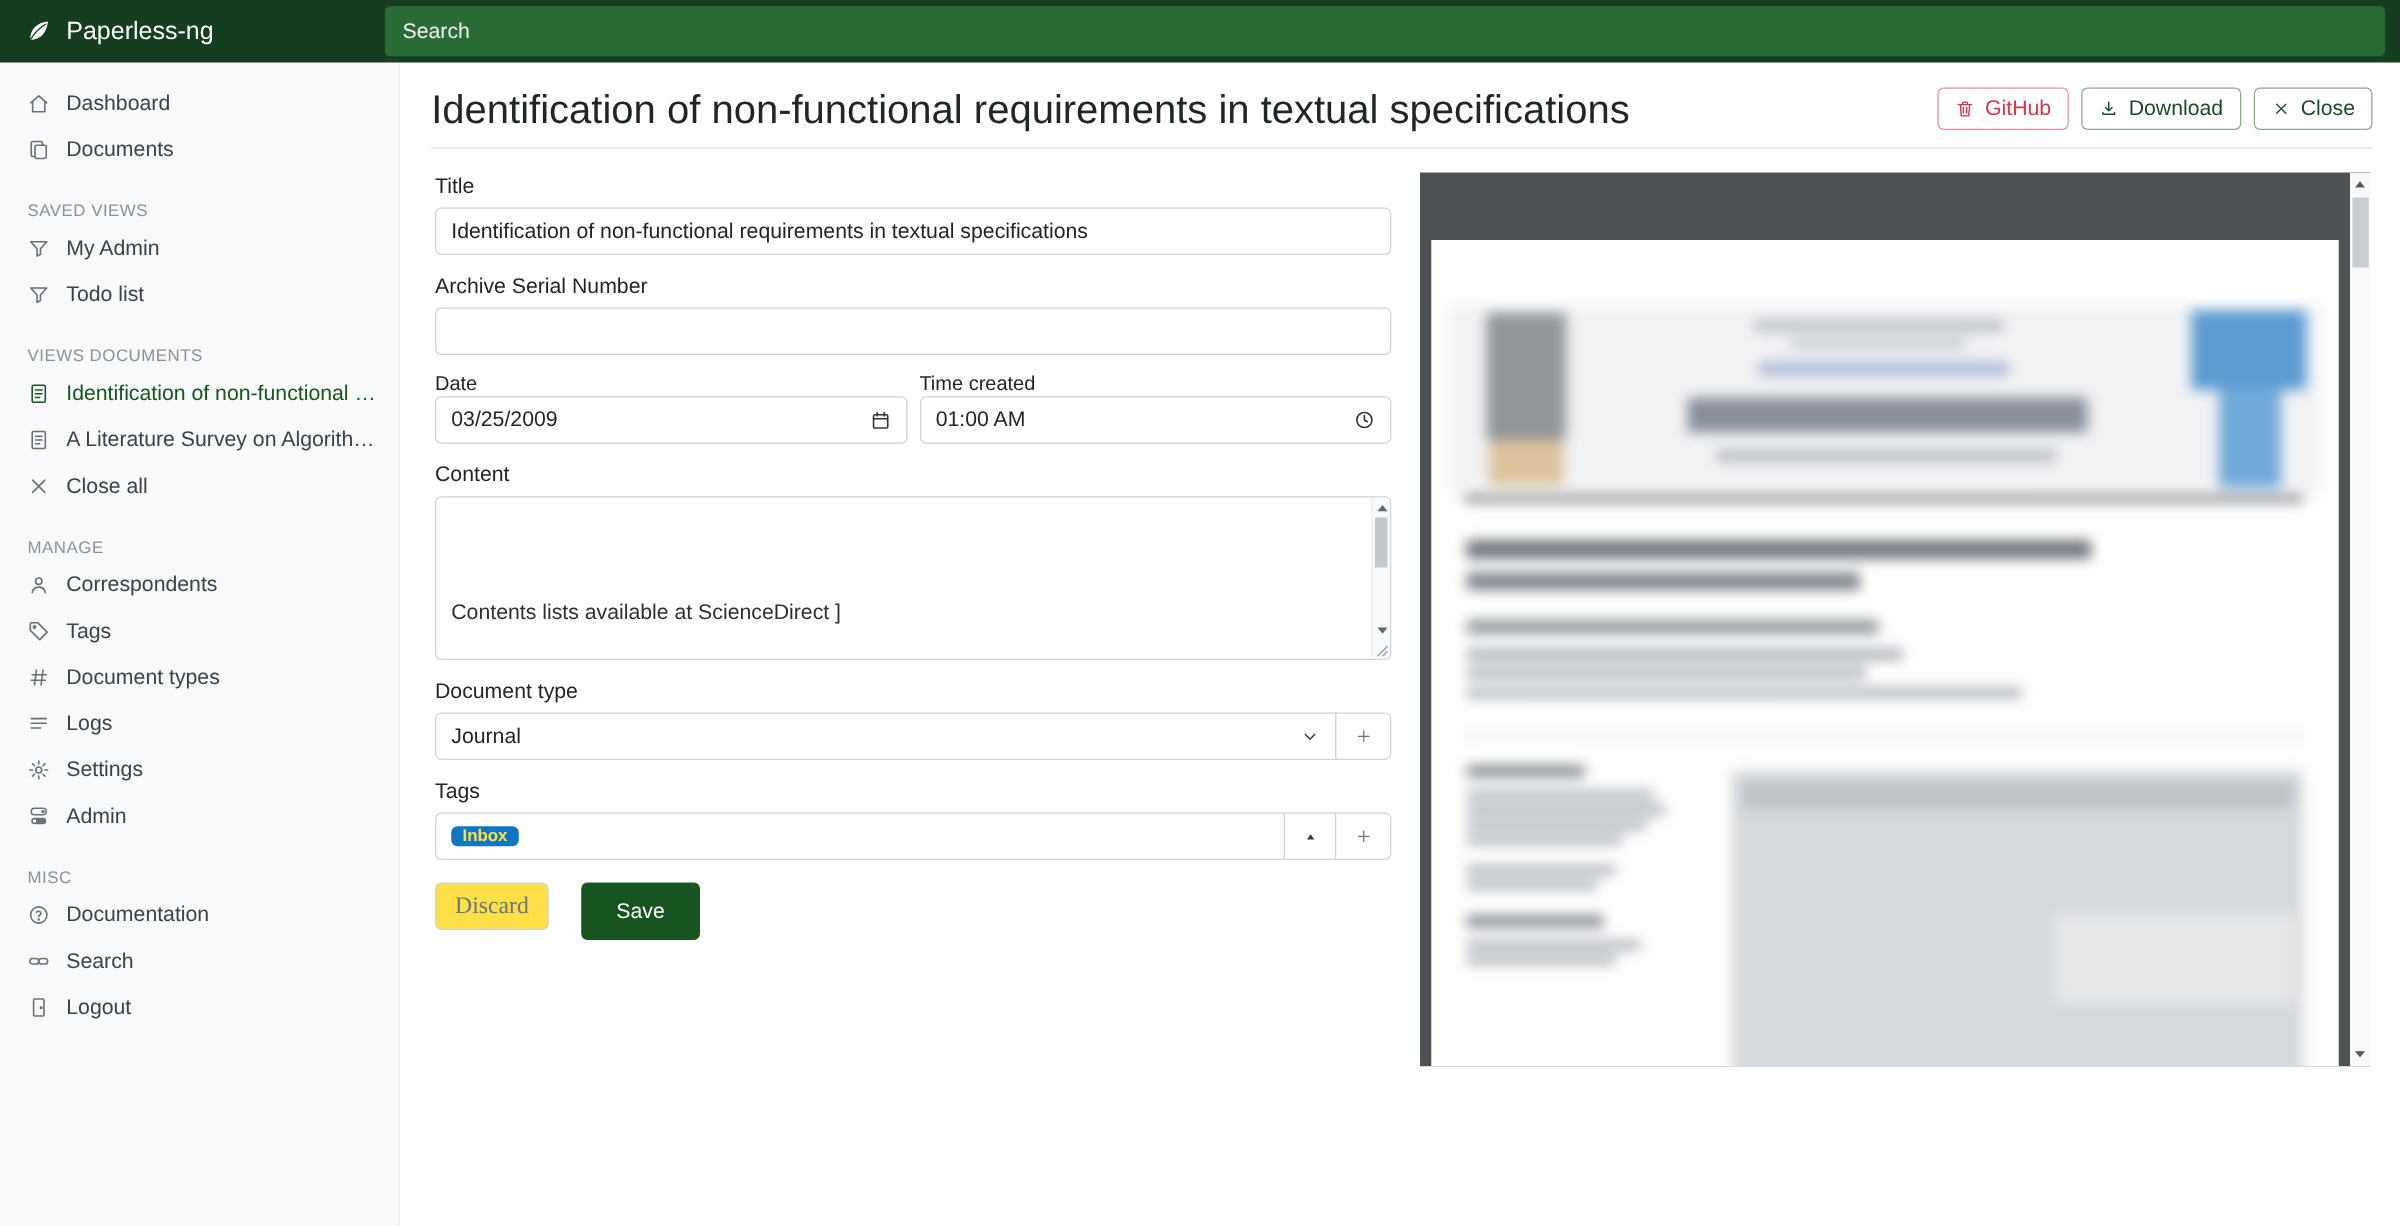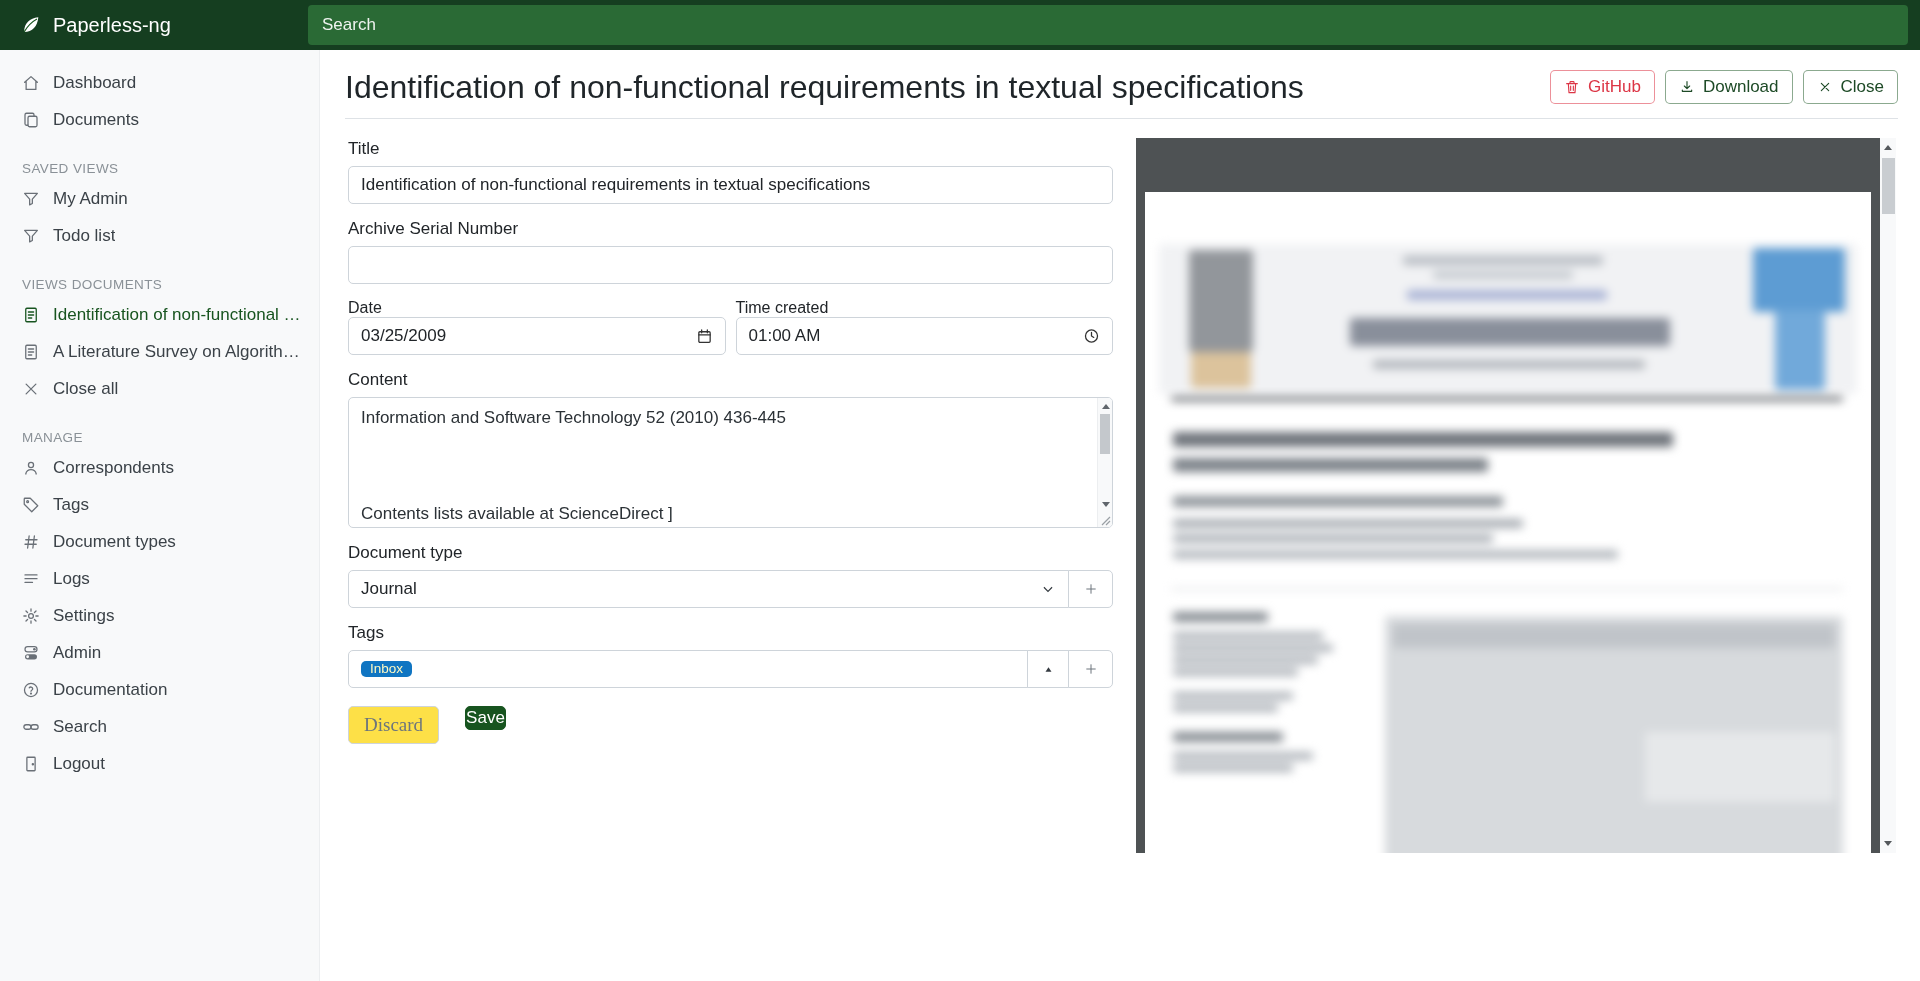--- a/index.html
+++ b/index.html
@@ -70,27 +70,27 @@
   .select{flex:1;border-radius:5px 0 0 5px;padding-right:38px;cursor:pointer}
   .chev{position:absolute;right:13px;top:50%;transform:translateY(-50%);color:#343a40;display:flex}
   .chev svg{width:14px;height:14px}
   .append-btn{width:45px;height:38px;margin-left:-1px;border:1px solid var(--border);background:#fff;
               display:flex;align-items:center;justify-content:center;color:var(--muted);cursor:pointer;padding:0}
   .append-btn svg{width:16px;height:16px}
   .append-btn.last{border-radius:0 5px 5px 0}
   .caret-btn{width:42px}
   .caret-btn svg{width:13px;height:13px;color:#343a40}
   .tags-field{flex:1;border-radius:5px 0 0 5px;gap:6px}
-  .tag-badge{display:inline-block;padding:1px 9px;border-radius:5px;color:#fef9c3;
-             font-size:13.5px;font-weight:400;line-height:1;cursor:pointer}
+  .tag-badge{display:inline-block;padding:1px 9px;border-radius:5px;color:#fde047;
+             font-size:13.5px;font-weight:700;line-height:1;cursor:pointer}
 
   .form-actions{display:flex;gap:26px;margin-top:18px}
   .btn-discard{height:38px;padding:0 15px;border:1px solid var(--border);border-radius:5px;
                background:#fde047;color:var(--muted);font-size:19px;cursor:pointer;font-family:Liberation Serif, serif}
-  .btn-save{height:24px;padding:0 0;border:1px solid var(--accent);border-radius:5px;
+  .btn-save{height:46px;padding:0 27px;border:1px solid var(--accent);border-radius:5px;
             background:var(--accent);color:#fff;font-size:17px;cursor:pointer;font-family:inherit}
 
   
   .preview{position:absolute;left:816px;top:88px;width:760px;height:715px;background:#4e5254;overflow:hidden}
   .pv-scroll{position:absolute;right:0;top:0;width:16px;height:100%;background:#f8f9fa}
   .pv-scroll .tri-up{position:absolute;top:7px;left:4px;width:0;height:0;border-left:4px solid transparent;
                      border-right:4px solid transparent;border-bottom:5px solid #54585c}
   .pv-scroll .tri-dn{position:absolute;bottom:7px;left:4px;width:0;height:0;border-left:4px solid transparent;
                      border-right:4px solid transparent;border-top:5px solid #54585c}
   .pv-scroll .thumb{position:absolute;top:20px;left:1.5px;width:13px;height:56px;background:#c9cdd1}
@@ -253,20 +253,21 @@
       <span class="side-icon">
         <svg viewBox="0 0 24 24">
           <rect x="4" y="3.5" width="16" height="7" rx="3.5" fill="none" stroke="currentColor" stroke-width="1.6"></rect>
           <circle cx="16.5" cy="7" r="1.8" fill="currentColor"></circle>
           <rect x="4" y="13.5" width="16" height="7" rx="3.5" fill="currentColor"></rect>
           <circle cx="7.5" cy="17" r="1.9" fill="#f8f9fa"></circle>
         </svg>
       </span>
       <span class="side-label">Admin</span>
     </div>
+    <div class="side-header">MISC</div>
     <div class="side-item">
       <span class="side-icon">
         <svg fill="none" stroke="currentColor" stroke-width="1.7" stroke-linecap="round" stroke-linejoin="round" viewBox="0 0 24 24">
           <circle cx="12" cy="12" r="8.7"></circle>
           <path d="M9.6 9.1a2.6 2.6 0 0 1 4.7 1.2c0 1.7-2.3 2-2.3 3.5"></path>
           <circle cx="12" cy="16.8" r=".6" fill="currentColor"></circle>
         </svg>
       </span>
       <span class="side-label">Documentation</span>
     </div>
@@ -355,21 +356,20 @@
                 <path d="M12 7v5l3.2 2"></path>
             </svg>
           </span>
         </div>
       </div>
     </div>
 
     <div class="fg">
       <label>Content</label>
       <div class="textarea">
-        <div class="ta-line1">Information and Software Technology 52 (2010) 436-445</div>
         <div class="ta-line2">Contents lists available at ScienceDirect ]</div>
         <div class="fsb">
           <span class="tri-up"></span>
           <span class="thumb"></span>
           <span class="tri-dn"></span>
           <svg class="resize-corner" viewBox="0 0 12 12">
             <path d="M11 3L3 11M11 7l-4 4" stroke="currentColor" stroke-width="1.2" fill="none"></path>
           </svg>
         </div>
       </div>

